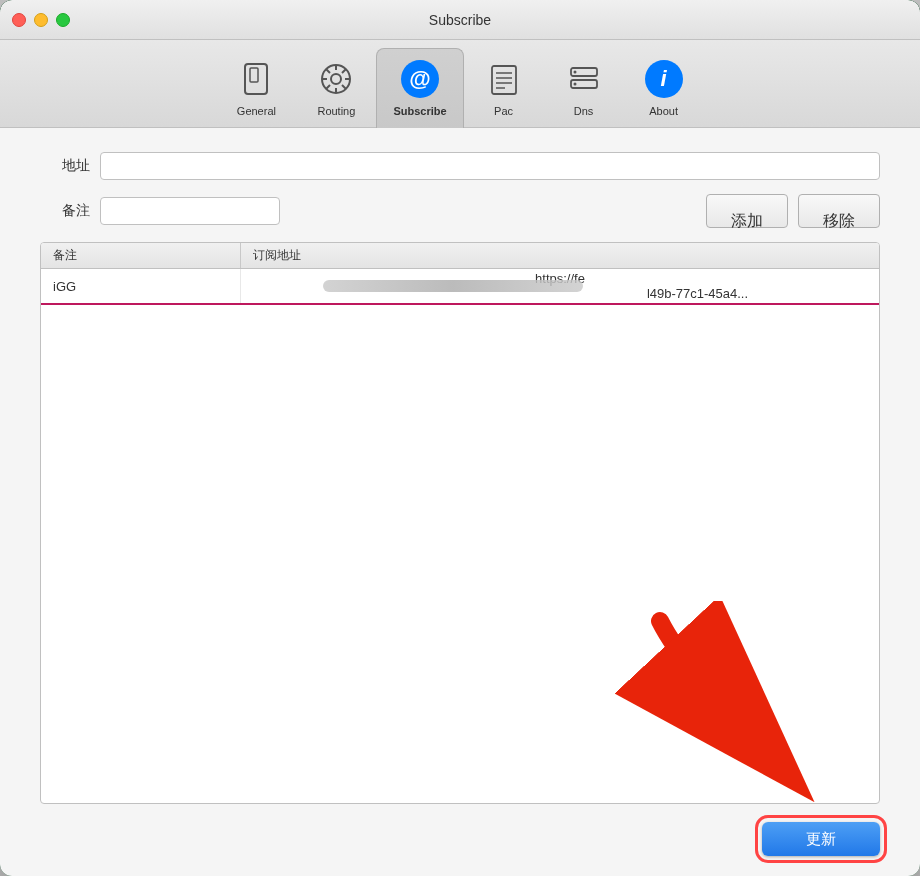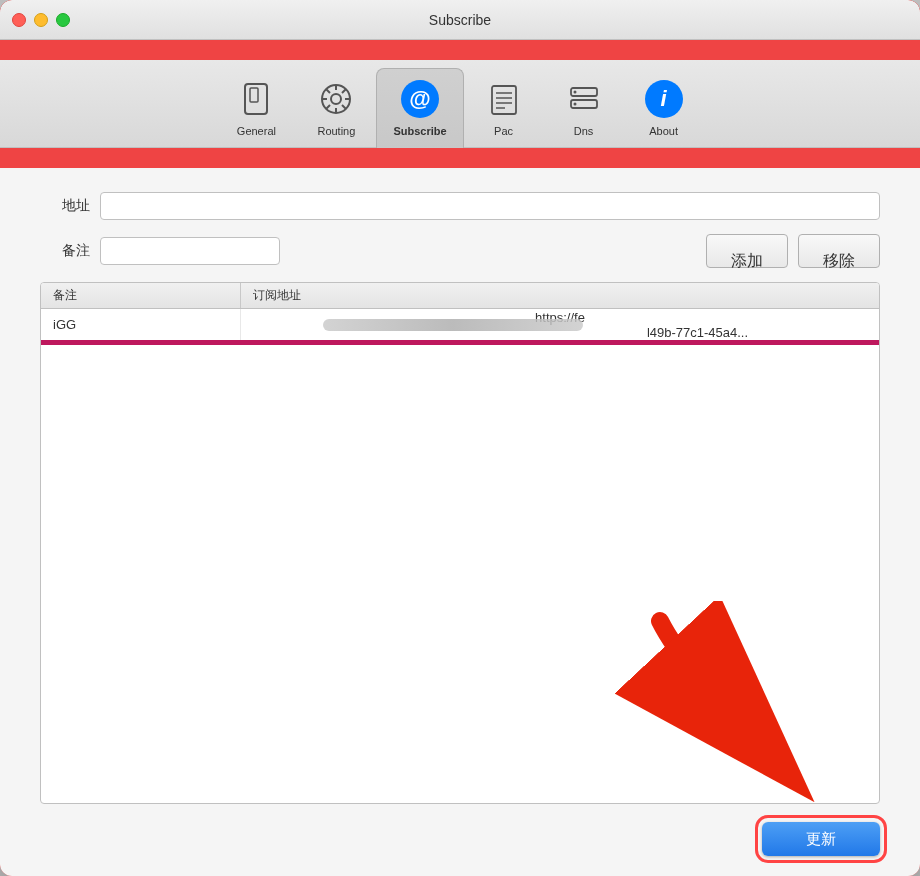--- a/index.html
+++ b/index.html
@@ -9,28 +9,27 @@
       background: #c8c8c8;
       display: flex;
       justify-content: center;
       align-items: center;
       min-height: 100vh;
     }
 
     .window {
       width: 920px;
       height: 876px;
-      background: #ef4444;
+      background: #14532d;
       border-radius: 12px;
       box-shadow: 0 20px 60px rgba(0,0,0,0.4);
       display: flex;
       flex-direction: column;
       overflow: hidden;
       position: relative;
-      gap: 20px;
     }
 
     
     .titlebar {
       background: linear-gradient(to bottom, #f0f0f0, #e0e0e0);
       height: 40px;
       display: flex;
       align-items: center;
       padding: 0 12px;
       border-bottom: 1px solid #c0c0c0;
@@ -236,21 +235,21 @@
       flex-shrink: 0;
     }
 
     .table-header-cell:last-child {
       flex: 1;
       border-right: none;
     }
 
     .table-row {
       display: flex;
-      border-bottom: 5px solid #be185d;
+      border-bottom: 2px solid #be185d;
       height: 36px;
       background: white;
     }
 
     .table-cell {
       padding: 0 12px;
       font-size: 13px;
       color: #333;
       display: flex;
       align-items: center;

